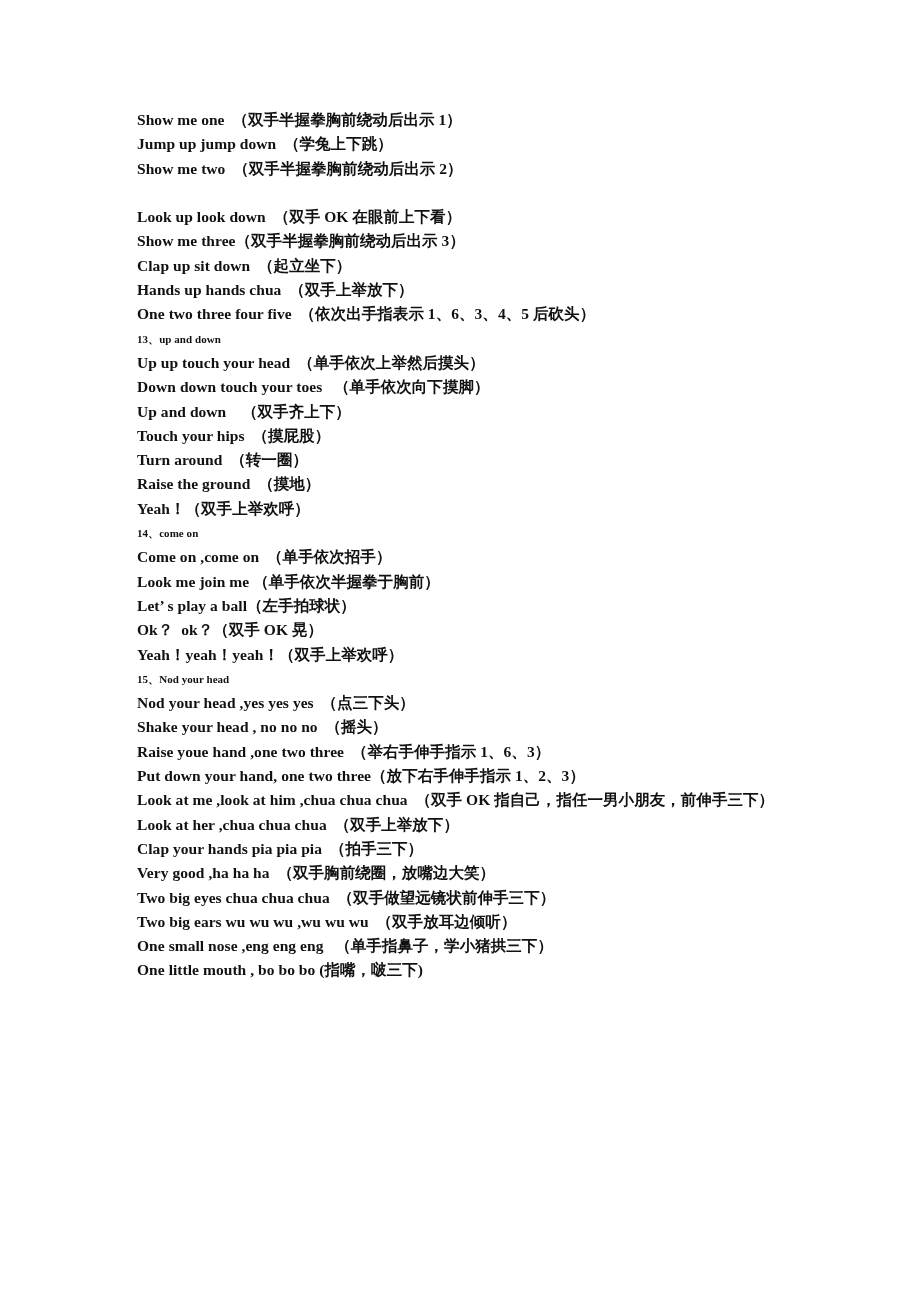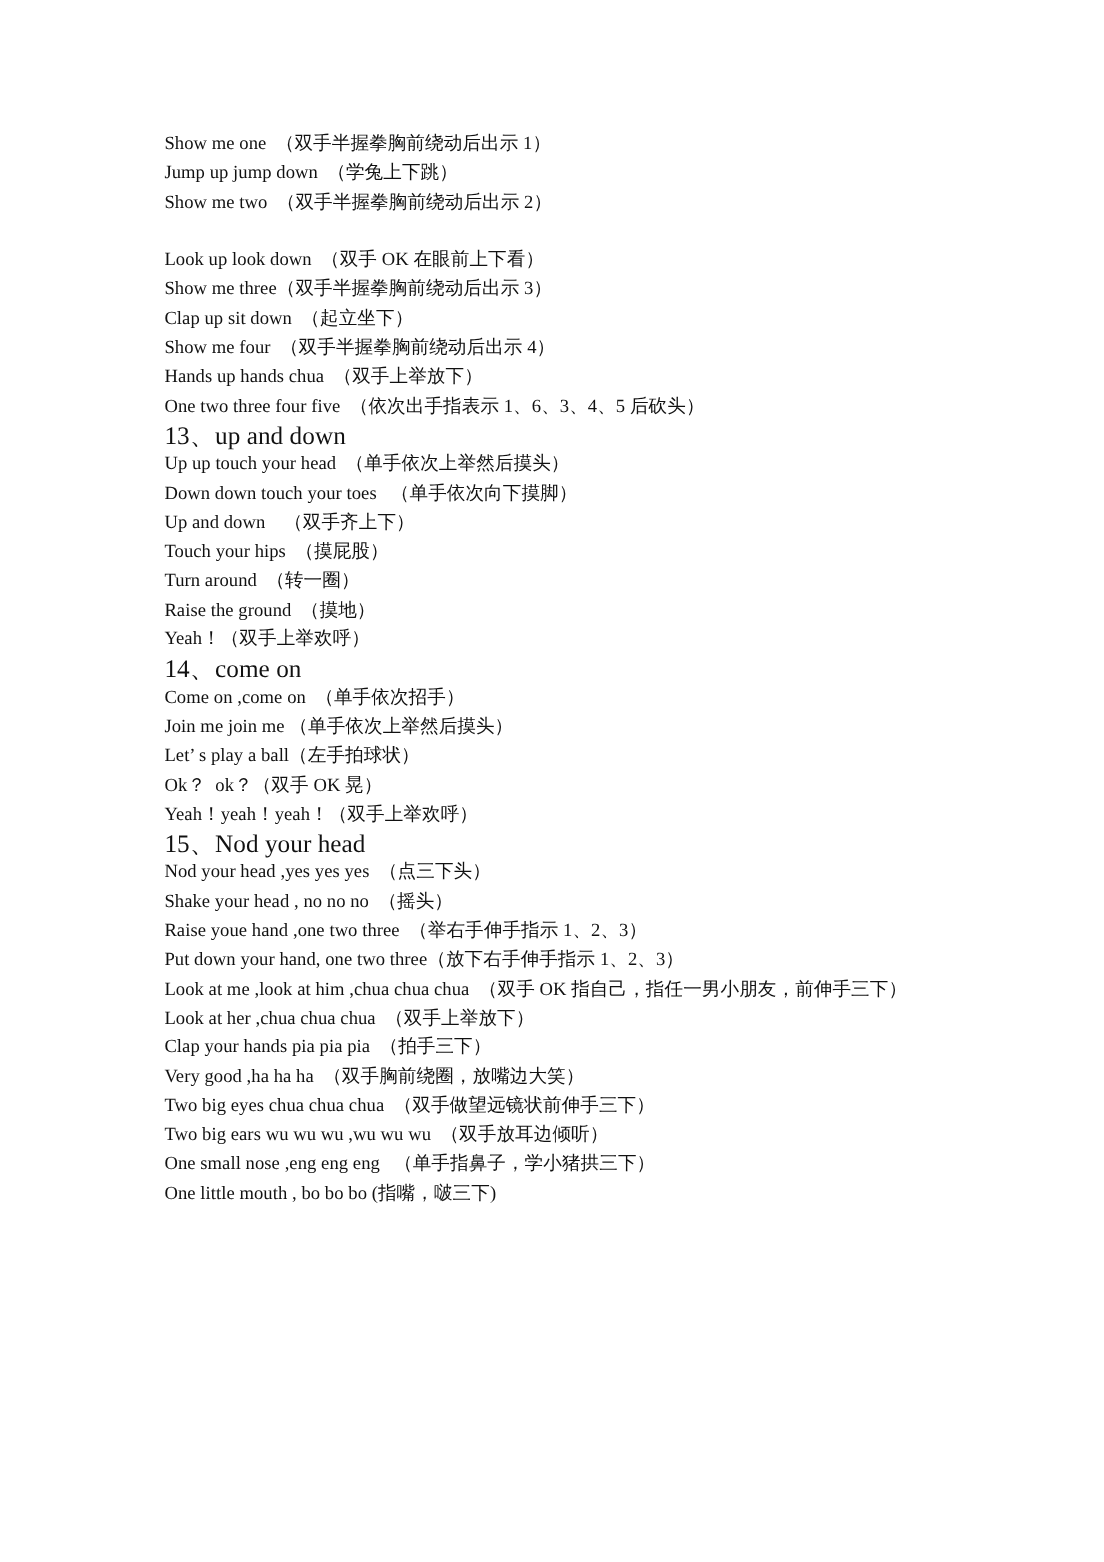--- a/index.html
+++ b/index.html
@@ -19,68 +19,68 @@
     width: 920px;
     height: 1302px;
     background: #ffffff;
     box-sizing: border-box;
   }
   #doc-body {
     position: absolute;
     left: 137px;
     top: 108px;
     width: 760px;
+    font-weight: bold;
   }
   .line {
     font-size: 15.5px;
     line-height: 24.3px;
     white-space: pre;
     color: #111111;
     letter-spacing: 0.05px;
   }
   .line.blank {
     height: 24.3px;
   }
   .line.heading {
-    font-size: 21px;
+    font-size: 11px;
   }
 </style>
 </head>
 <body>
 
 <div id="page">
   <div id="doc-body">
       <div class="line">Show me one  （双手半握拳胸前绕动后出示 1）</div>
       <div class="line">Jump up jump down  （学兔上下跳）</div>
       <div class="line">Show me two  （双手半握拳胸前绕动后出示 2）</div>
       <div class="line blank"></div>
       <div class="line">Look up look down  （双手 OK 在眼前上下看）</div>
       <div class="line">Show me three（双手半握拳胸前绕动后出示 3）</div>
       <div class="line">Clap up sit down  （起立坐下）</div>
-      <div class="line">Show me four  （双手半握拳胸前绕动后出示 4）</div>
       <div class="line">Hands up hands chua  （双手上举放下）</div>
       <div class="line">One two three four five  （依次出手指表示 1、6、3、4、5 后砍头）</div>
       <div class="line heading">13、up and down</div>
       <div class="line">Up up touch your head  （单手依次上举然后摸头）</div>
       <div class="line">Down down touch your toes   （单手依次向下摸脚）</div>
       <div class="line">Up and down    （双手齐上下）</div>
       <div class="line">Touch your hips  （摸屁股）</div>
       <div class="line">Turn around  （转一圈）</div>
       <div class="line">Raise the ground  （摸地）</div>
       <div class="line">Yeah！（双手上举欢呼）</div>
       <div class="line heading">14、come on</div>
       <div class="line">Come on ,come on  （单手依次招手）</div>
-      <div class="line">Join me join me （单手依次上举然后摸头）</div>
+      <div class="line">Look me join me （单手依次半握拳于胸前）</div>
       <div class="line">Let’ s play a ball（左手拍球状）</div>
       <div class="line">Ok？  ok？（双手 OK 晃）</div>
       <div class="line">Yeah！yeah！yeah！（双手上举欢呼）</div>
       <div class="line heading">15、Nod your head</div>
       <div class="line">Nod your head ,yes yes yes  （点三下头）</div>
       <div class="line">Shake your head , no no no  （摇头）</div>
-      <div class="line">Raise youe hand ,one two three  （举右手伸手指示 1、2、3）</div>
+      <div class="line">Raise youe hand ,one two three  （举右手伸手指示 1、6、3）</div>
       <div class="line">Put down your hand, one two three（放下右手伸手指示 1、2、3）</div>
       <div class="line">Look at me ,look at him ,chua chua chua  （双手 OK 指自己，指任一男小朋友，前伸手三下）</div>
       <div class="line">Look at her ,chua chua chua  （双手上举放下）</div>
       <div class="line">Clap your hands pia pia pia  （拍手三下）</div>
       <div class="line">Very good ,ha ha ha  （双手胸前绕圈，放嘴边大笑）</div>
       <div class="line">Two big eyes chua chua chua  （双手做望远镜状前伸手三下）</div>
       <div class="line">Two big ears wu wu wu ,wu wu wu  （双手放耳边倾听）</div>
       <div class="line">One small nose ,eng eng eng   （单手指鼻子，学小猪拱三下）</div>
       <div class="line">One little mouth , bo bo bo (指嘴，啵三下)</div>
     </div>

